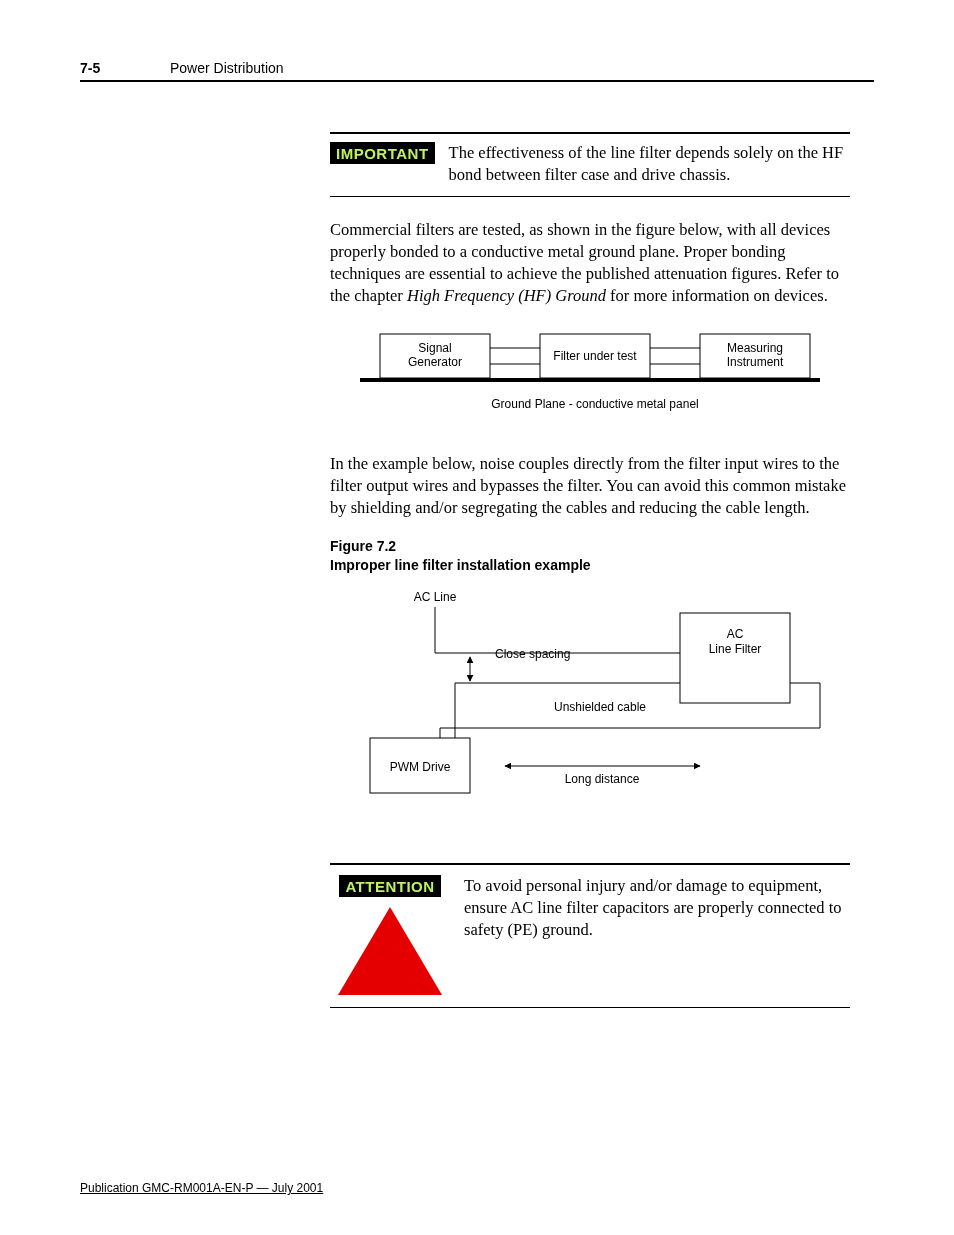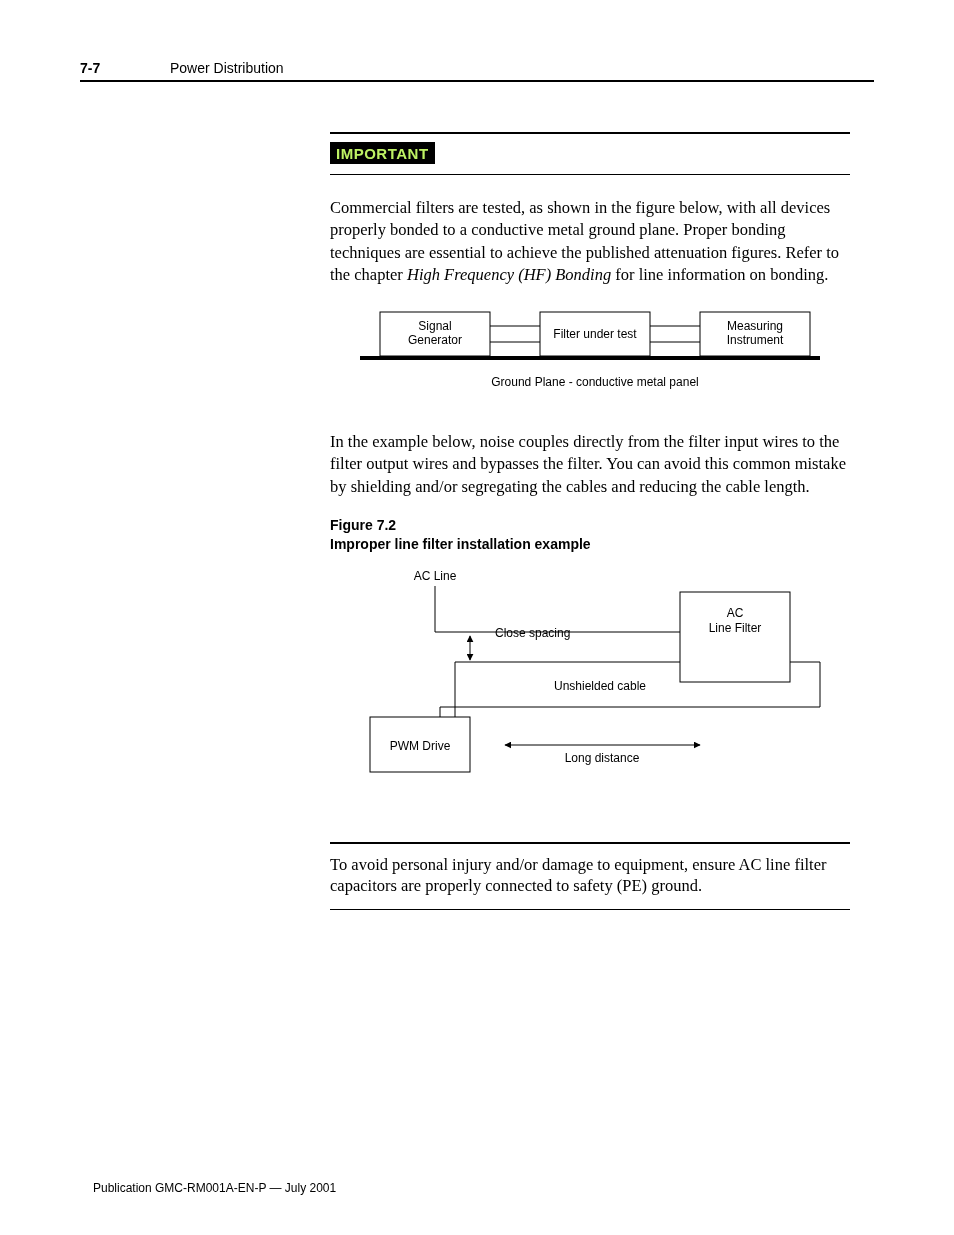--- a/index.html
+++ b/index.html
@@ -95,49 +95,51 @@
   .triangle {
     width: 0;
     height: 0;
     border-left: 52px solid transparent;
     border-right: 52px solid transparent;
     border-bottom: 88px solid #e40000;
     margin-top: 10px;
   }
   .footer {
     position: absolute;
-    left: 93px;
+    left: 80px;
     bottom: 40px;
     font-family: "Helvetica Neue", Helvetica, Arial, sans-serif;
     font-size: 12px;
+    text-decoration: underline;
   }
   .helv {
     font-family: "Helvetica Neue", Helvetica, Arial, sans-serif;
   }
 </style>
 </head>
 <body>
 
 <div class="page">
 
   <div class="header">
-    <span class="pnum">7-7</span>
+    <span class="pnum">7-5</span>
     <span class="chapter">Power Distribution</span>
   </div>
 
   <div class="content-col">
 
     <div class="callout-block">
       <div class="callout-row">
         <span class="tag">IMPORTANT</span>
+        <span class="body-text">The effectiveness of the line filter depends solely on the HF bond between filter case and drive chassis.</span>
       </div>
     </div>
 
     <p class="para">
-      <span>Commercial filters are tested, as shown in the figure below, with all devices properly bonded to a conductive metal ground plane. Proper bonding techniques are essential to achieve the published attenuation figures. Refer to the chapter </span><i>High Frequency (HF) Bonding</i><span> for line information on bonding.</span>
+      <span>Commercial filters are tested, as shown in the figure below, with all devices properly bonded to a conductive metal ground plane. Proper bonding techniques are essential to achieve the published attenuation figures. Refer to the chapter </span><i>High Frequency (HF) Ground</i><span> for more information on devices.</span>
     </p>
 
 
     <svg class="fig-svg" width="520" height="95">
 
       <rect x="30" y="52" width="460" height="4" fill="#000"></rect>
 
       <rect x="50" y="8" width="110" height="44" fill="#fff" stroke="#000" stroke-width="1"></rect>
       <text x="105" y="26" text-anchor="middle" font-family="Helvetica,Arial,sans-serif" font-size="12">Signal</text>
       <text x="105" y="40" text-anchor="middle" font-family="Helvetica,Arial,sans-serif" font-size="12">Generator</text>
@@ -193,20 +195,24 @@
 
       <rect x="40" y="155" width="100" height="55" fill="#fff" stroke="#000" stroke-width="1"></rect>
       <text x="90" y="188" text-anchor="middle" font-family="Helvetica,Arial,sans-serif" font-size="12">PWM Drive</text>
 
       <line x1="175" y1="183" x2="370" y2="183" stroke="#000" stroke-width="1" marker-start="url(#arrow)" marker-end="url(#arrow)"></line>
       <text x="272" y="200" text-anchor="middle" font-family="Helvetica,Arial,sans-serif" font-size="12">Long distance</text>
     </svg>
 
     <div class="attention-block">
       <div class="callout-row">
+        <div class="attention-left">
+          <span class="tag" style="margin-right:0;">ATTENTION</span>
+          <div class="triangle"></div>
+        </div>
         <span class="body-text">To avoid personal injury and/or damage to equipment, ensure AC line filter capacitors are properly connected to safety (PE) ground.</span>
       </div>
     </div>
 
   </div>
 
   <div class="footer helv">Publication GMC-RM001A-EN-P — July 2001</div>
 
 </div>
 

